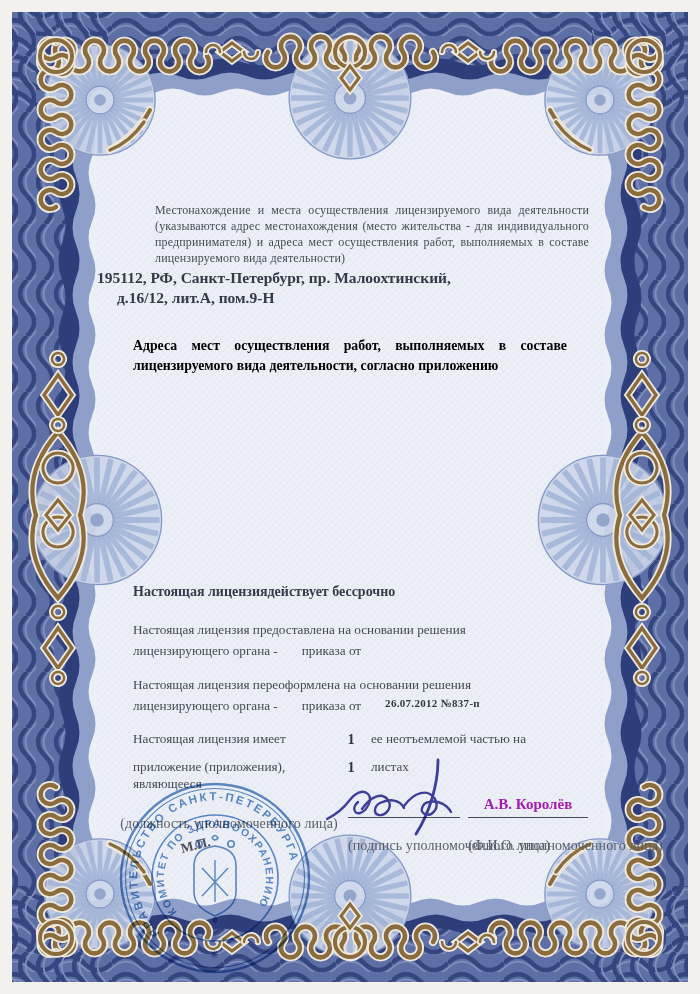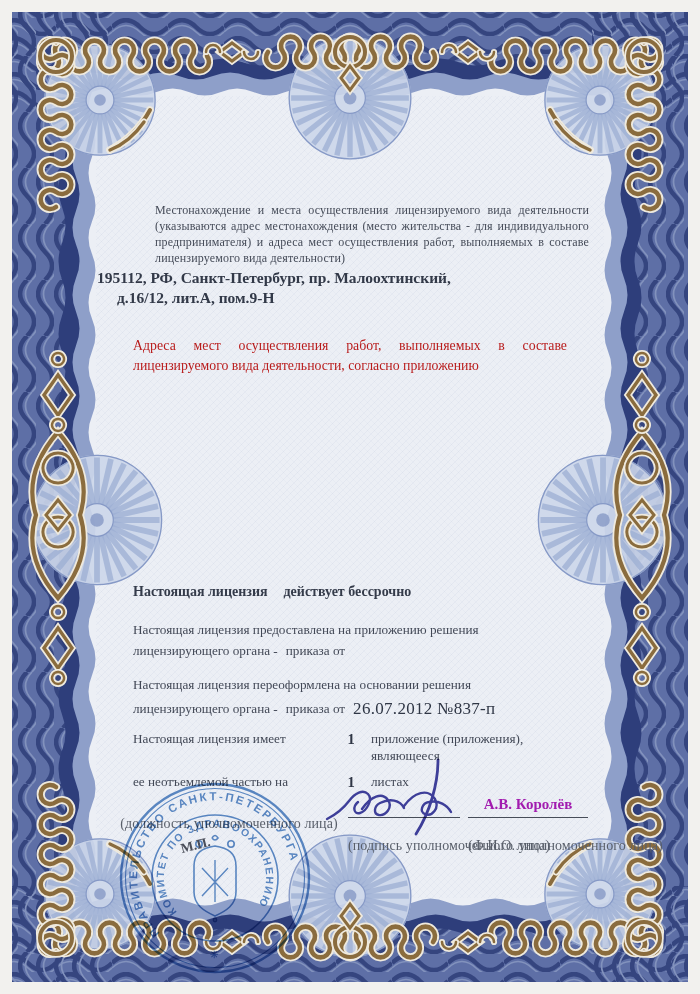--- a/index.html
+++ b/index.html
@@ -18,32 +18,32 @@
     font-size:12px;line-height:1.33;text-align:justify;
     color:#454b58;letter-spacing:.15px;margin-left:22px;
   }
   .address{
     left:97px;top:268px;width:486px;
     font-weight:bold;font-size:15.5px;line-height:1.32;color:#323948;
   }
   .address .l2{padding-left:20px;}
   .note{
     left:133px;top:336px;width:434px;
-    font-weight:normal;font-size:13.8px;line-height:1.45;
-    text-align:justify;color:#b91c1c;
+    font-weight:bold;font-size:13.8px;line-height:1.45;
+    text-align:justify;color:#000000;
   }
   .validity{
     left:133px;top:584px;font-weight:bold;font-size:14px;color:#343b4a;
-    display:flex;gap:16px;
+    display:flex;
   }
   .para{left:133px;width:460px;font-size:13.2px;line-height:1.6;color:#424856;}
   .granted{top:619px;}
   .reissued{top:674px;}
-  .para .row2{display:flex;align-items:center;gap:8px;}
-  .order-date{font-weight:normal;font-size:17px;color:#2f3645;letter-spacing:.3px;}
+  .para .row2{display:flex;align-items:flex-start;gap:24px;}
+  .order-date{font-weight:bold;font-size:11px;color:#2f3645;letter-spacing:.3px;}
   .appendix{
     left:133px;top:730px;width:450px;
     display:grid;grid-template-columns:198px 40px auto;
     row-gap:9px;font-size:13.2px;line-height:1.3;color:#424856;
   }
   .appendix .cnt{font-weight:bold;font-size:14.5px;text-align:center;color:#2f3645;}
   .sig-col{position:absolute;text-align:center;}
   .sig-line{border-bottom:1.4px solid #474d59;padding-bottom:3px;min-height:18px;}
   .sig-title{font-weight:bold;font-size:14.5px;color:#333a49;white-space:nowrap;}
   .sig-name{font-weight:bold;font-size:15px;color:#a21caf;white-space:nowrap;}
@@ -475,41 +475,41 @@
 </div>
 
 <div class="abs note">Адреса мест осуществления работ, выполняемых в составе лицензируемого вида деятельности, согласно приложению</div>
 
 <div class="abs validity">
   <span>Настоящая лицензия</span>
   <span>действует бессрочно</span>
 </div>
 
 <div class="abs para granted">
-  <div>Настоящая лицензия предоставлена на приложению решения</div>
+  <div>Настоящая лицензия предоставлена на основании решения</div>
   <div class="row2">
     <span>лицензирующего органа -</span>
     <span>приказа от</span>
   </div>
 </div>
 
 <div class="abs para reissued">
   <div>Настоящая лицензия переоформлена на основании решения</div>
   <div class="row2">
     <span>лицензирующего органа -</span>
     <span>приказа от</span>
     <span class="order-date">26.07.2012 №837-п</span>
   </div>
 </div>
 
 <div class="abs appendix">
   <span>Настоящая лицензия имеет</span>
   <span class="cnt">1</span>
+  <span>ее неотъемлемой частью на</span>
   <span>приложение (приложения), являющееся</span>
-  <span>ее неотъемлемой частью на</span>
   <span class="cnt">1</span>
   <span>листах</span>
 </div>
 
 <div class="sig-col c1">
   <div class="sig-cap">(должность уполномоченного лица)</div>
 </div>
 <div class="sig-col c2">
   <div class="sig-line"></div>
   <div class="sig-cap">(подпись уполномоченного лица)</div>

